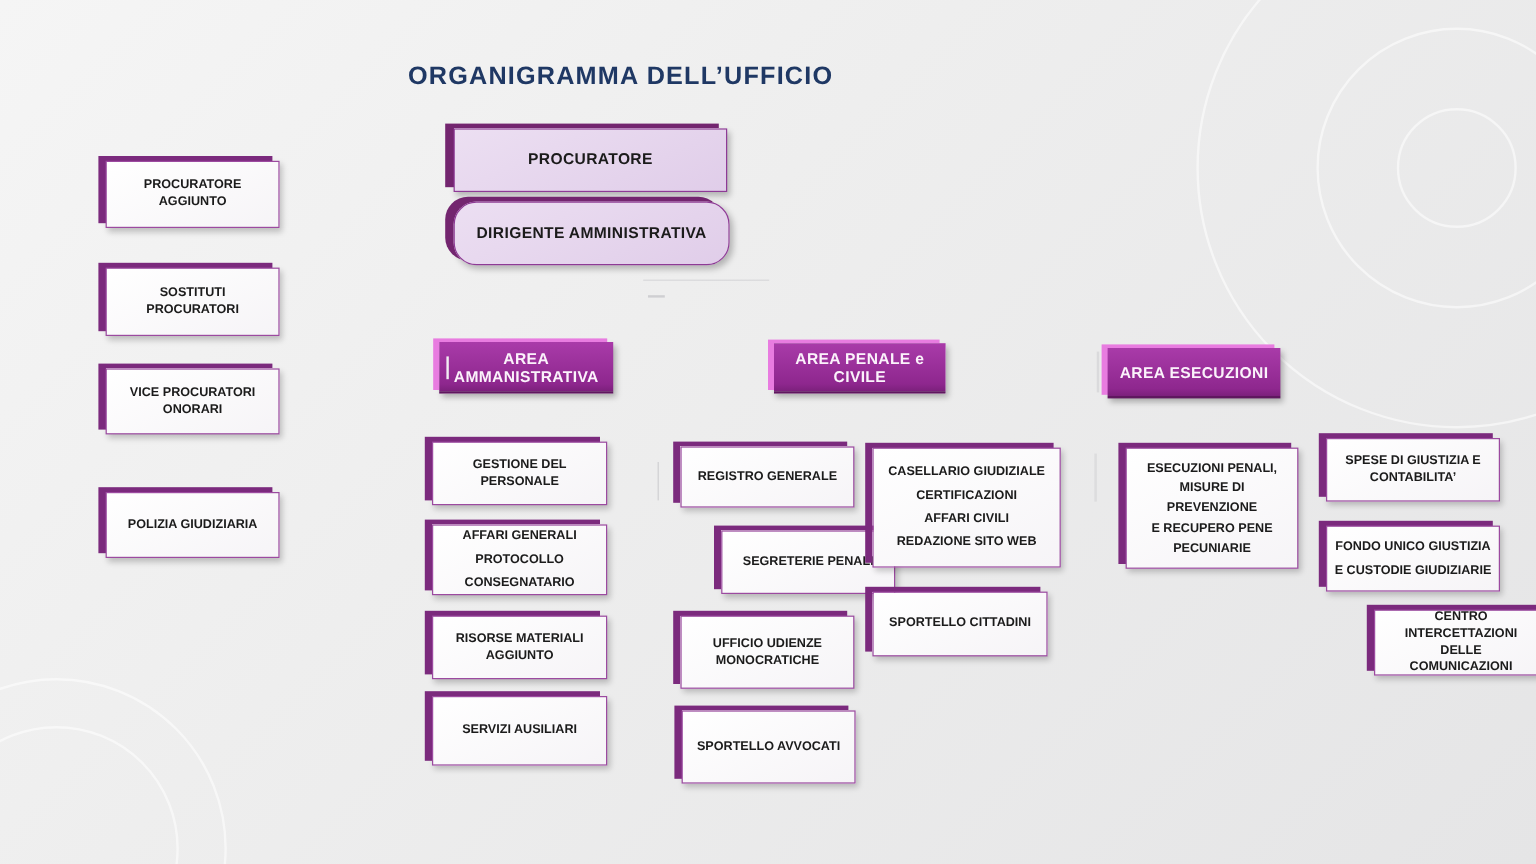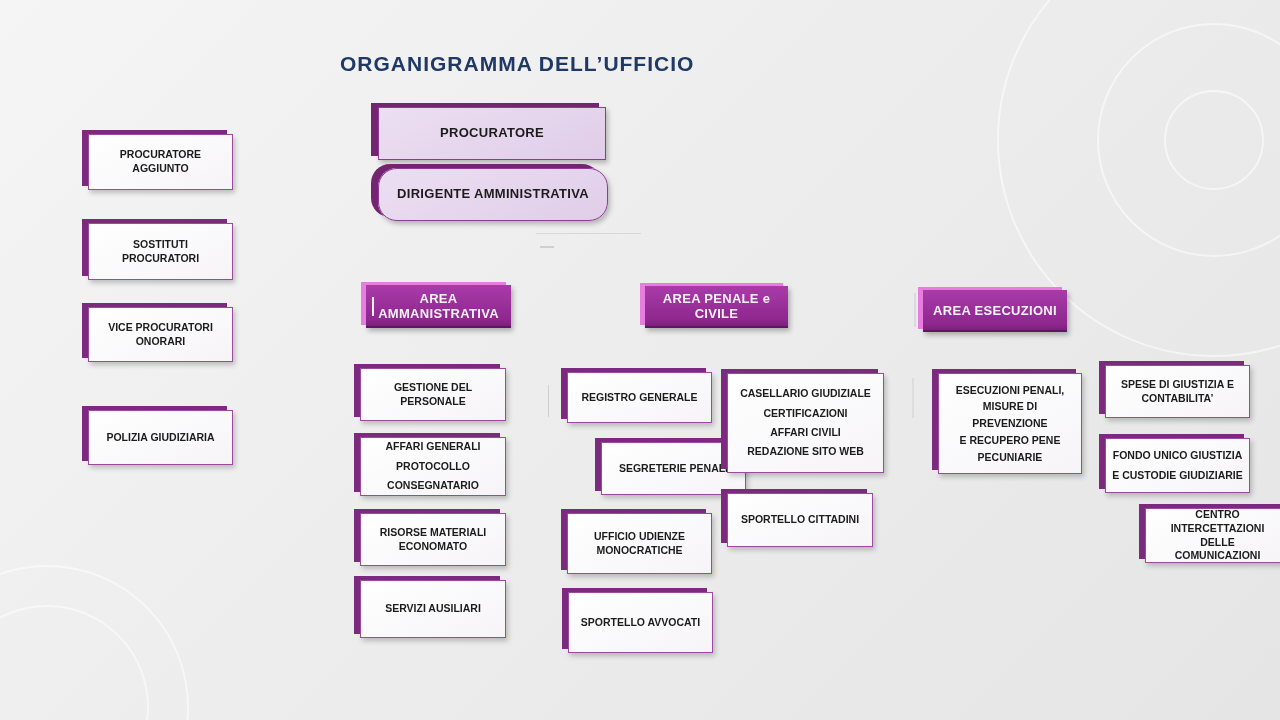--- a/index.html
+++ b/index.html
@@ -81,21 +81,21 @@
   <div class="hdr" style="left:366px;top:285px;width:145px;height:43px;">AREA AMMANISTRATIVA</div>
   <div class="hdr" style="left:645px;top:286px;width:143px;height:42px;">AREA PENALE e CIVILE</div>
   <div class="hdr" style="left:923px;top:290px;width:144px;height:42px;">AREA ESECUZIONI</div>
 
   <div class="wbox" style="left:360px;top:368px;width:146px;height:53px;">GESTIONE DEL
 PERSONALE</div>
   <div class="wbox lh-lg" style="left:360px;top:437px;width:146px;height:59px;">AFFARI GENERALI
 PROTOCOLLO
 CONSEGNATARIO</div>
   <div class="wbox" style="left:360px;top:513px;width:146px;height:53px;">RISORSE MATERIALI
-ECONOMATO</div>
+AGGIUNTO</div>
   <div class="wbox" style="left:360px;top:580px;width:146px;height:58px;">SERVIZI AUSILIARI</div>
 
   <div class="wbox" style="left:567px;top:372px;width:145px;height:51px;">REGISTRO GENERALE</div>
   <div class="wbox" style="left:567px;top:442px;width:145px;height:53px;margin-left:34px;">SEGRETERIE PENALI</div>
   <div class="wbox" style="left:567px;top:513px;width:145px;height:61px;">UFFICIO UDIENZE
 MONOCRATICHE</div>
   <div class="wbox" style="left:568px;top:592px;width:145px;height:61px;">SPORTELLO AVVOCATI</div>
 
   <div class="wbox lh-lg" style="left:727px;top:373px;width:157px;height:100px;">CASELLARIO GIUDIZIALE
 CERTIFICAZIONI

